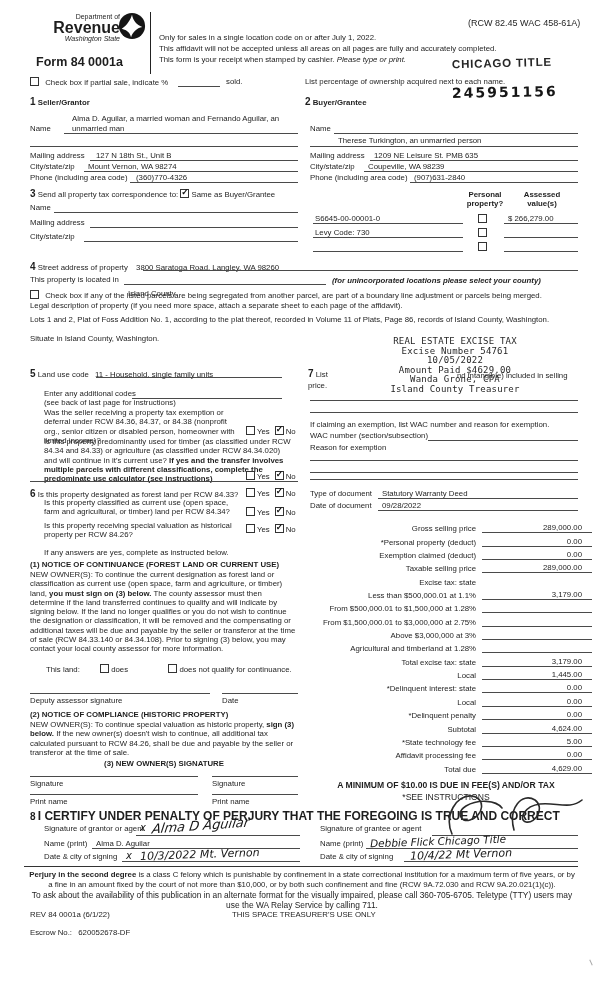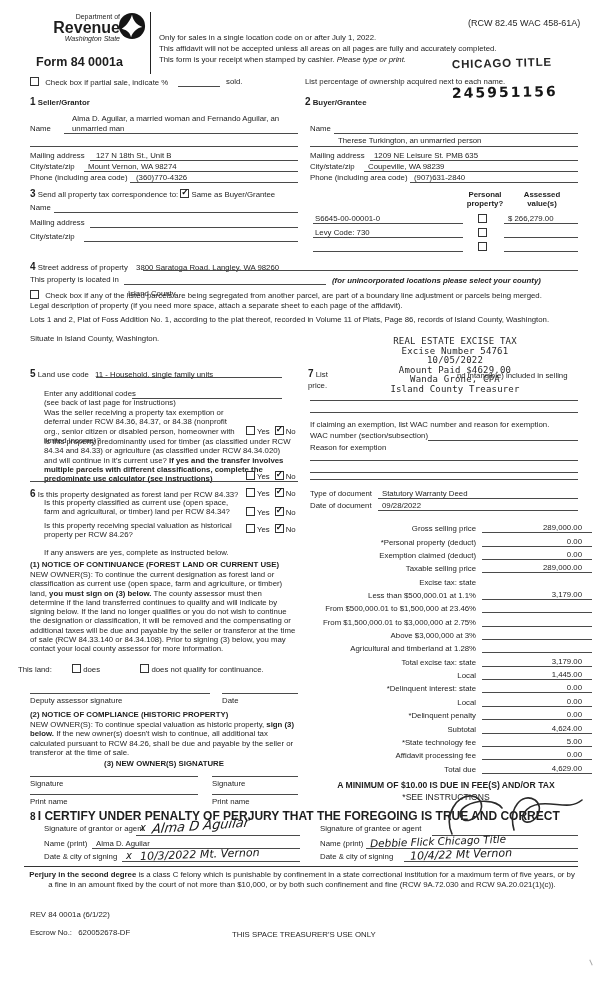--- a/index.html
+++ b/index.html
@@ -204,21 +204,21 @@
   <span class="t" style="left:246px;top:524px;">
     <span class="cb"></span><span class="ynl">Yes</span><span class="cb checked"></span><span class="ynl">No</span>
   </span>
 
   <span class="t" style="left:44px;top:548px;">If any answers are yes, complete as instructed below.</span>
   <span class="t b" style="left:30px;top:560px;">(1) NOTICE OF CONTINUANCE (FOREST LAND OR CURRENT USE)</span>
   <div class="par" style="left:30px;top:570px;width:268px;">
     <span>NEW OWNER(S): To continue the current designation as forest land or classification as current use (open space, farm and agriculture, or timber) land, </span><span class="b">you must sign on (3) below.</span><span> The county assessor must then determine if the land transferred continues to qualify and will indicate by signing below. If the land no longer qualifies or you do not wish to continue the designation or classification, it will be removed and the compensating or additional taxes will be due and payable by the seller or transferor at the time of sale (RCW 84.33.140 or 84.34.108). Prior to signing (3) below, you may contact your local county assessor for more information.</span>
   </div>
 
-  <div class="par" style="left:18px;top:664px;width:268px;">
+  <div class="par" style="left:46px;top:664px;width:268px;">
     <span>This land:</span>
     <span style="margin-left:18px;"><span class="cb"></span> <span>does</span></span>
     <span style="margin-left:38px;"><span class="cb"></span> <span>does not qualify for continuance.</span></span>
   </div>
 
   <span class="line" style="left:30px;top:693px;width:180px;"></span>
   <span class="line" style="left:222px;top:693px;width:76px;"></span>
   <span class="t" style="left:30px;top:696px;">Deputy assessor signature</span>
   <span class="t" style="left:222px;top:696px;">Date</span>
 
@@ -280,21 +280,21 @@
       </div>
     <div class="trow nol">
         <span class="tl">Excise tax: state</span>
         <span class="tv"></span>
       </div>
     <div class="trow">
         <span class="tl">Less than $500,000.01 at 1.1%</span>
         <span class="tv">3,179.00</span>
       </div>
     <div class="trow">
-        <span class="tl">From $500,000.01 to $1,500,000 at 23.46%</span>
+        <span class="tl">From $500,000.01 to $1,500,000 at 1.28%</span>
         <span class="tv"></span>
       </div>
     <div class="trow">
         <span class="tl">From $1,500,000.01 to $3,000,000 at 2.75%</span>
         <span class="tv"></span>
       </div>
     <div class="trow">
         <span class="tl">Above $3,000,000 at 3%</span>
         <span class="tv"></span>
       </div>
@@ -371,22 +371,23 @@
   <span class="t hand" style="left:140px;top:848px;font-size:11px;transform:rotate(-2deg);">10/3/2022   Mt. Vernon</span>
   <span class="line" style="left:122px;top:861px;width:178px;"></span>
   <span class="t" style="left:320px;top:852px;">Date &amp; city of signing</span>
   <span class="t hand" style="left:410px;top:848px;font-size:11px;transform:rotate(-2deg);">10/4/22  Mt Vernon</span>
   <span class="line" style="left:404px;top:861px;width:174px;"></span>
 
   <span class="line" style="left:24px;top:866px;width:554px;border-bottom-color:#333;"></span>
   <div class="par" style="left:28px;top:870px;width:548px;line-height:9.5px;text-align:center;">
     <span class="b">Perjury in the second degree</span><span> is a class C felony which is punishable by confinement in a state correctional institution for a maximum term of five years, or by a fine in an amount fixed by the court of not more than $10,000, or by both such confinement and fine (RCW 9A.72.030 and RCW 9A.20.021(1)(c)).</span>
   </div>
+  <div class="par" style="left:28px;top:891px;width:548px;line-height:9.8px;text-align:center;font-size:8.4px;">To ask about the availability of this publication in an alternate format for the visually impaired, please call 360-705-6705. Teletype (TTY) users may use the WA Relay Service by calling 711.</div>
 
   <span class="t" style="left:30px;top:910px;">REV 84 0001a (6/1/22)</span>
-  <span class="t" style="left:232px;top:910px;margin-top:20px;">THIS SPACE TREASURER'S USE ONLY</span>
+  <span class="t" style="left:232px;top:910px;">THIS SPACE TREASURER'S USE ONLY</span>
   <span class="t" style="left:30px;top:928px;">
     <span>Escrow No.:</span>
     <span style="margin-left:4px;">620052678-DF</span>
   </span>
 
   <span class="straymark"></span>
 </div>
 
 </body></html>

